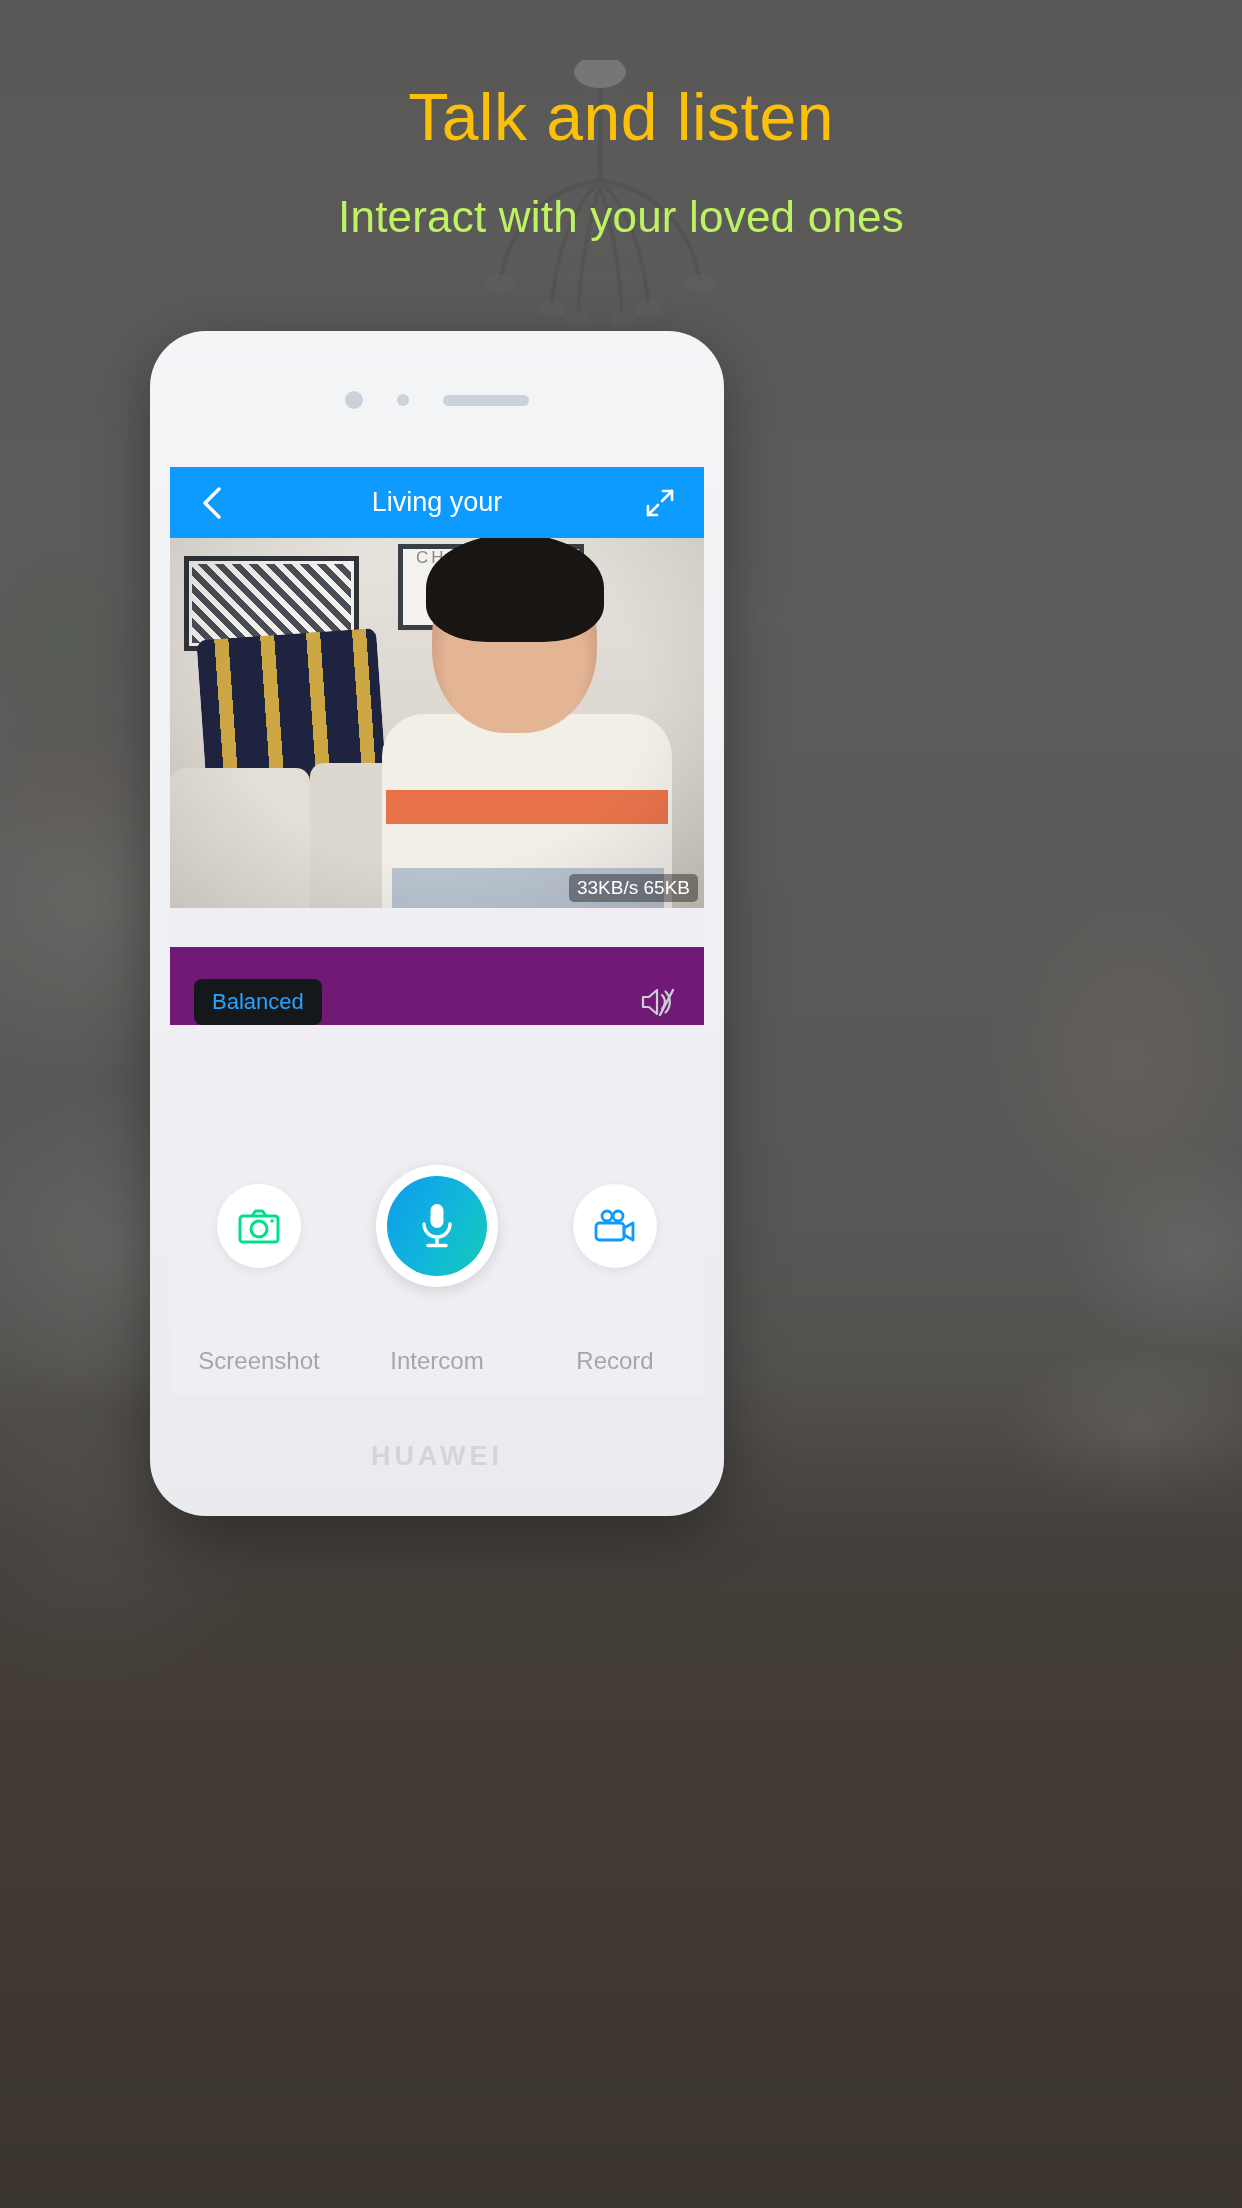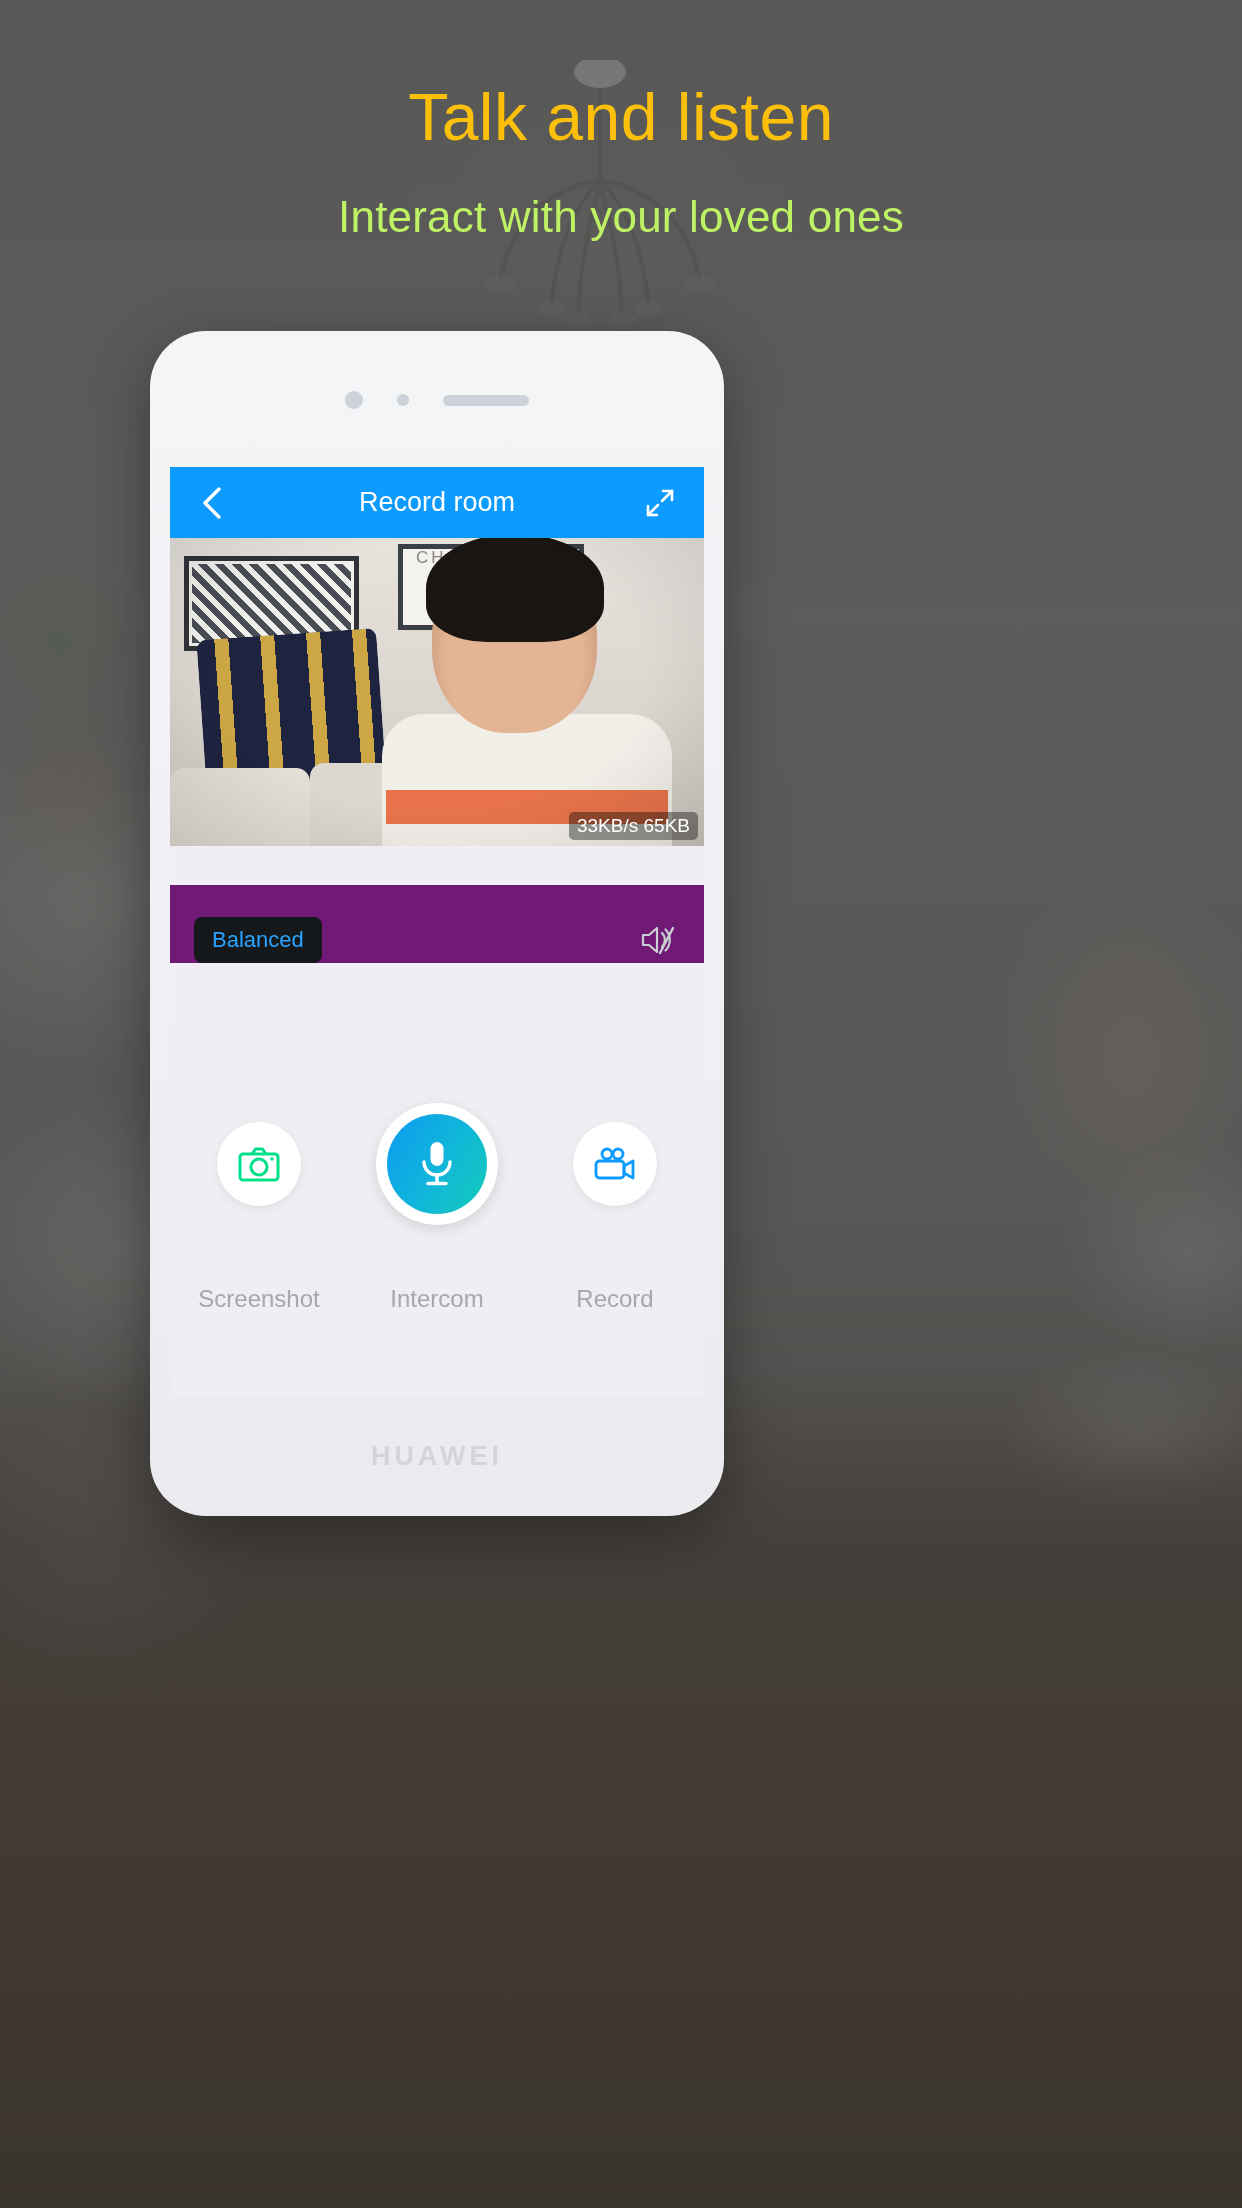--- a/index.html
+++ b/index.html
@@ -98,21 +98,21 @@
     position: absolute; left: 0; right: 0; text-align: center;
     font-size: 27px; color: #fff; font-weight: 400; pointer-events: none;
   }
   #expand-btn {
     margin-left: auto; width: 44px; height: 44px;
     display: flex; align-items: center; justify-content: center; cursor: pointer;
   }
 
   
   #video {
-    position: relative; height: 308px; overflow: hidden;
+    position: relative; height: 370px; overflow: hidden;
     background:
       
       linear-gradient(180deg, rgba(0,0,0,0) 0, rgba(0,0,0,0) 100%),
       linear-gradient(180deg, #cfc9c0 0%, #d9d4cc 40%, #cdc7bf 100%);
   }
   #video .wall { position:absolute; inset:0; background: linear-gradient(180deg,#e7e3dd 0%, #ddd8d1 45%, #cfc9c1 100%); }
   #video .frame-l { position:absolute; left: 14px; top: 18px; width: 175px; height: 95px; border: 5px solid #2f3338; background:#f2f0ec; }
   #video .frame-l-inner {
     position:absolute; left:22px; top:26px; width:159px; height:79px;
     background:
@@ -265,21 +265,21 @@
   </div>
 
   <div id="screen">
 
     <div id="app-header">
       <div id="back-btn">
         <svg width="22" height="34" viewBox="0 0 22 34">
           <polyline points="18,3 4,17 18,31" fill="none" stroke="#ffffff" stroke-width="3.4" stroke-linecap="round" stroke-linejoin="round"></polyline>
         </svg>
       </div>
-      <div id="header-title">Record room</div>
+      <div id="header-title">Living your</div>
       <div id="expand-btn">
         <svg width="32" height="32" viewBox="0 0 32 32">
           <g fill="none" stroke="#ffffff" stroke-width="2.6" stroke-linecap="round" stroke-linejoin="round">
             <polyline points="19,4 28,4 28,13"></polyline>
             <line x1="28" y1="4" x2="18" y2="14"></line>
             <polyline points="13,28 4,28 4,19"></polyline>
             <line x1="4" y1="28" x2="14" y2="18"></line>
           </g>
         </svg>
       </div>

